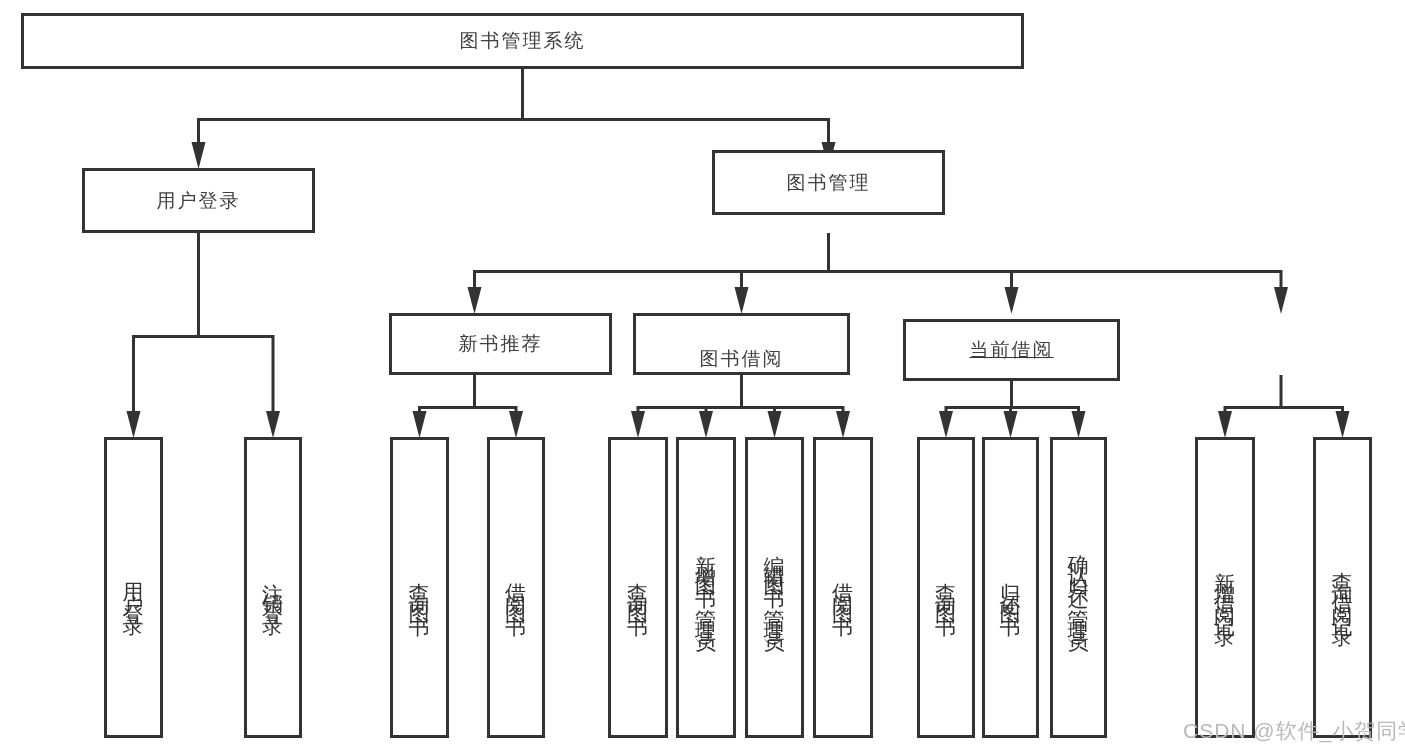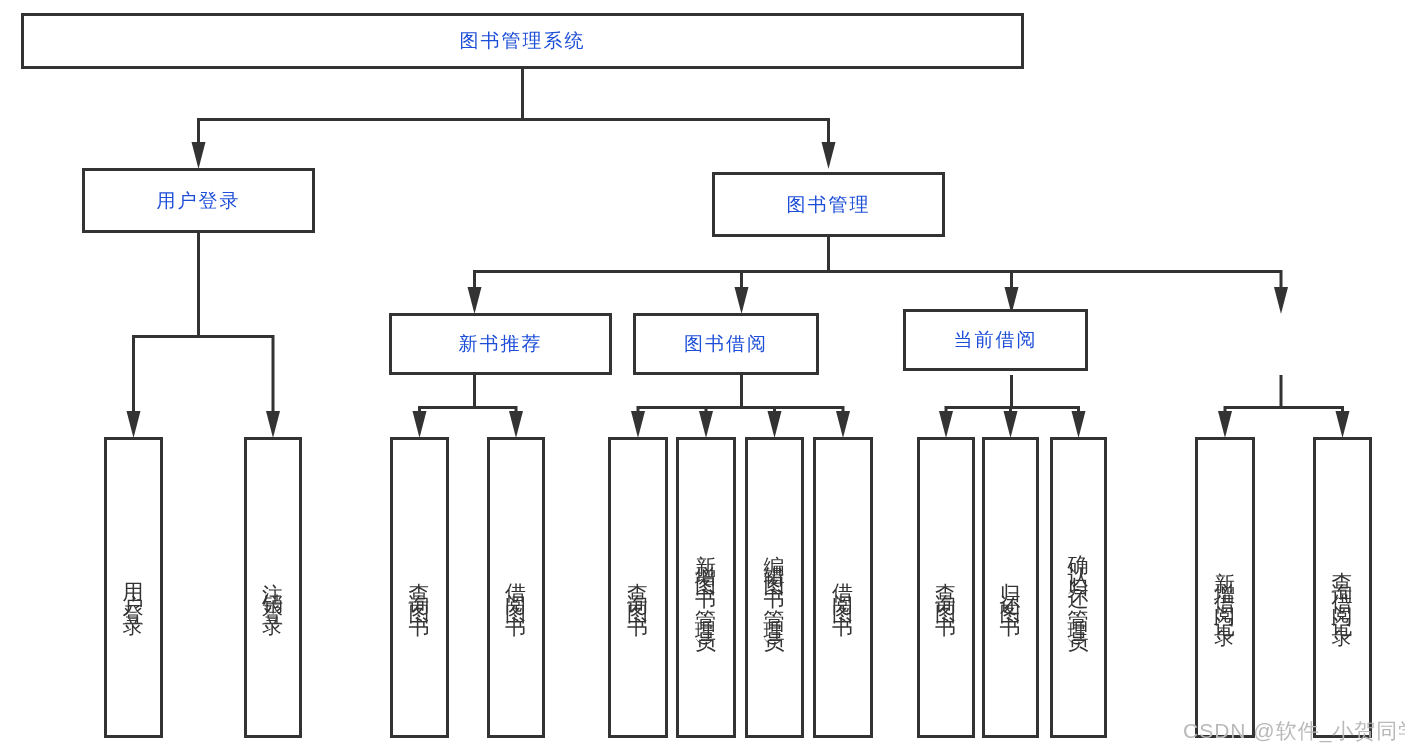--- a/index.html
+++ b/index.html
@@ -19,21 +19,21 @@
     z-index:2;
     display:flex;
     align-items:center;
     justify-content:center;
     color:#333;
   }
   .hlabel{
     font-size:19px;
     letter-spacing:2px;
     white-space:nowrap;
-    color:#1d4ed8;
+    color:#404040;
   }
   .leaf .vtext{
     writing-mode:vertical-rl;
     text-orientation:mixed;
     font-size:21px;
     line-height:1;
     letter-spacing:11px;
     color:#333;
     white-space:nowrap;
   }
@@ -125,31 +125,31 @@
     </g>
   </svg>
 
   <div class="box" style="left:21px;top:13px;width:1003px;height:56px;">
     <span class="hlabel">图书管理系统</span>
   </div>
 
   <div class="box" style="left:82px;top:168px;width:233px;height:65px;">
     <span class="hlabel">用户登录</span>
   </div>
-  <div class="box" style="left:712px;top:172px;width:233px;height:65px;">
+  <div class="box" style="left:712px;top:150px;width:233px;height:65px;">
     <span class="hlabel">图书管理</span>
   </div>
 
   <div class="box" style="left:363px;top:313px;width:223px;height:62px;margin-left:26px;">
     <span class="hlabel">新书推荐</span>
   </div>
-  <div class="box" style="left:633px;top:313px;width:186px;height:62px;">
+  <div class="box" style="left:633px;top:313px;width:217px;height:62px;align-items:flex-end;">
     <span class="hlabel">图书借阅</span>
   </div>
-  <div class="box" style="left:903px;top:309px;width:185px;height:62px;">
+  <div class="box" style="left:903px;top:319px;width:217px;height:62px;text-decoration:underline;">
     <span class="hlabel">当前借阅</span>
   </div>
 
   <div class="box leaf" style="left:104px;top:437px;width:59px;height:301px;">
     <span class="vtext">用户登录</span>
   </div>
   <div class="box leaf" style="left:244px;top:437px;width:58px;height:301px;">
     <span class="vtext">注销登录</span>
   </div>
 

